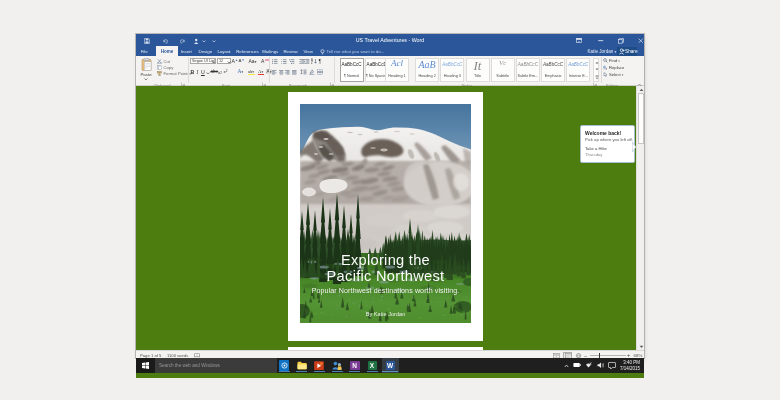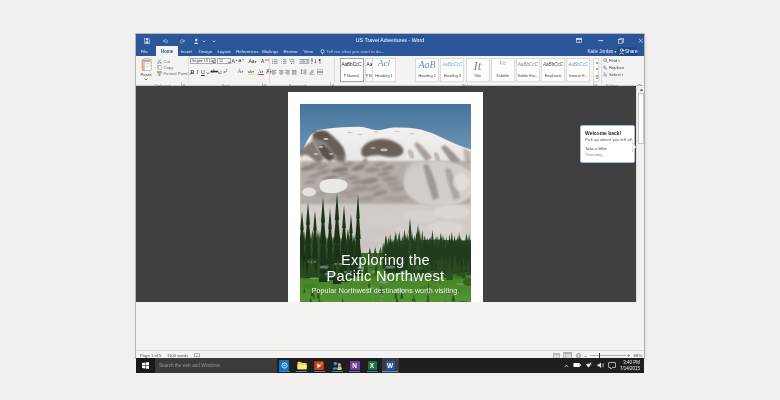--- a/index.html
+++ b/index.html
@@ -12,21 +12,21 @@
 .tab { position:absolute; top:0; height:10px; line-height:11px; color:#e3eaf5; font-size:4.4px; white-space:nowrap; }
 .hometab { position:absolute; left:20px; top:0; width:22px; height:10px; background:#f4f3f1; color:#2b579a; font-size:4.5px; font-weight:bold; text-align:center; line-height:11px; }
 .ribbon { position:absolute; left:0; top:22px; width:508px; height:30px; background:#f4f3f1; border-bottom:1px solid #cfcdcb; }
 .rsep { position:absolute; top:1px; height:26px; width:1px; background:#dddbd9; }
 .glabel { position:absolute; top:26.5px; font-size:4px; color:#85827e; width:50px; text-align:center; white-space:nowrap; }
 .launch { position:absolute; top:26px; width:4px; height:4px; }
 .rtxt { position:absolute; font-size:4.4px; color:#3b3a39; white-space:nowrap; }
 .stylebox { position:absolute; top:1.5px; width:24px; height:24px; background:#fdfdfc; border:1px solid #dedcda; overflow:hidden; text-align:center; }
 .stylebox .lbl { position:absolute; top:15.5px; left:0; width:100%; font-size:3.8px; color:#4a4947; white-space:nowrap; }
 .stylebox .prev { position:absolute; top:3px; left:0; width:100%; font-size:4.6px; color:#222; white-space:nowrap; }
-.docarea { position:absolute; left:0; top:52px; width:508px; height:216px; background:#404040; overflow:hidden; }
+.docarea { position:absolute; left:0; top:52px; width:508px; height:292px; background:#4d7c0f; overflow:hidden; }
 .page { position:absolute; left:152px; top:5.5px; width:195px; height:249px; background:#fff; }
 .page2 { position:absolute; left:152px; top:260.5px; width:195px; height:4px; background:#fff; }
 .vscroll { position:absolute; left:500px; top:0; width:8px; height:264px; background:#f1f0ee; border-left:1px solid #e0dedc;}
 .vthumb { position:absolute; left:0.5px; top:7px; width:6.5px; height:51px; background:#fdfdfd; border:1px solid #c9c7c5; }
 .welcome { position:absolute; left:443.5px; top:39px; width:55px; height:38px; background:#fff; border:1px solid #a9bdd6; border-radius:2px; font-size:4.2px; color:#555; padding:3.5px 0 0 4.5px; line-height:1.45; }
 .statusbar { position:absolute; left:0; top:316px; width:508px; height:8px; background:#f4f3f1; border-top:1px solid #d8d6d4; font-size:4.2px; color:#4f4e4c; }
 .taskbar { position:absolute; left:136px; top:358px; width:508px; height:14.5px; background:#1f1f1f; }
 .search { position:absolute; left:18.5px; top:0; width:122px; height:14.5px; background:#3b3b3b; color:#969696; font-size:4.6px; line-height:15px; padding-left:4.5px; }
 </style>
 </head>
@@ -240,21 +240,21 @@
     <div class="rsep" style="left:198px"></div>
 
     <div class="stylebox" style="left:203.5px;border:1px solid #a5a3a1;background:#fff">
       <div class="prev">AaBbCcC</div>
         <div class="lbl">¶ Normal</div>
     </div>
     <div class="stylebox" style="left:228.7px">
       <div class="prev">AaBbCcD</div>
         <div class="lbl">¶ No Spacing</div>
     </div>
-    <div class="stylebox" style="left:236px">
+    <div class="stylebox" style="left:249px">
       <div class="prev" style="font-family:'Liberation Serif',serif;font-style:italic;font-size:9px;color:#5c8bd0;top:-1px">Acl</div>
         <div class="lbl">Heading 1</div>
     </div>
     <div class="stylebox" style="left:279.1px">
       <div class="prev" style="font-family:'Liberation Serif',serif;font-style:italic;font-size:10px;color:#5c8bd0;top:0px">AaB</div>
         <div class="lbl">Heading 2</div>
     </div>
     <div class="stylebox" style="left:304.3px">
       <div class="prev" style="color:#7da7d8;font-style:italic">AaBbCcC</div>
         <div class="lbl">Heading 3</div>

